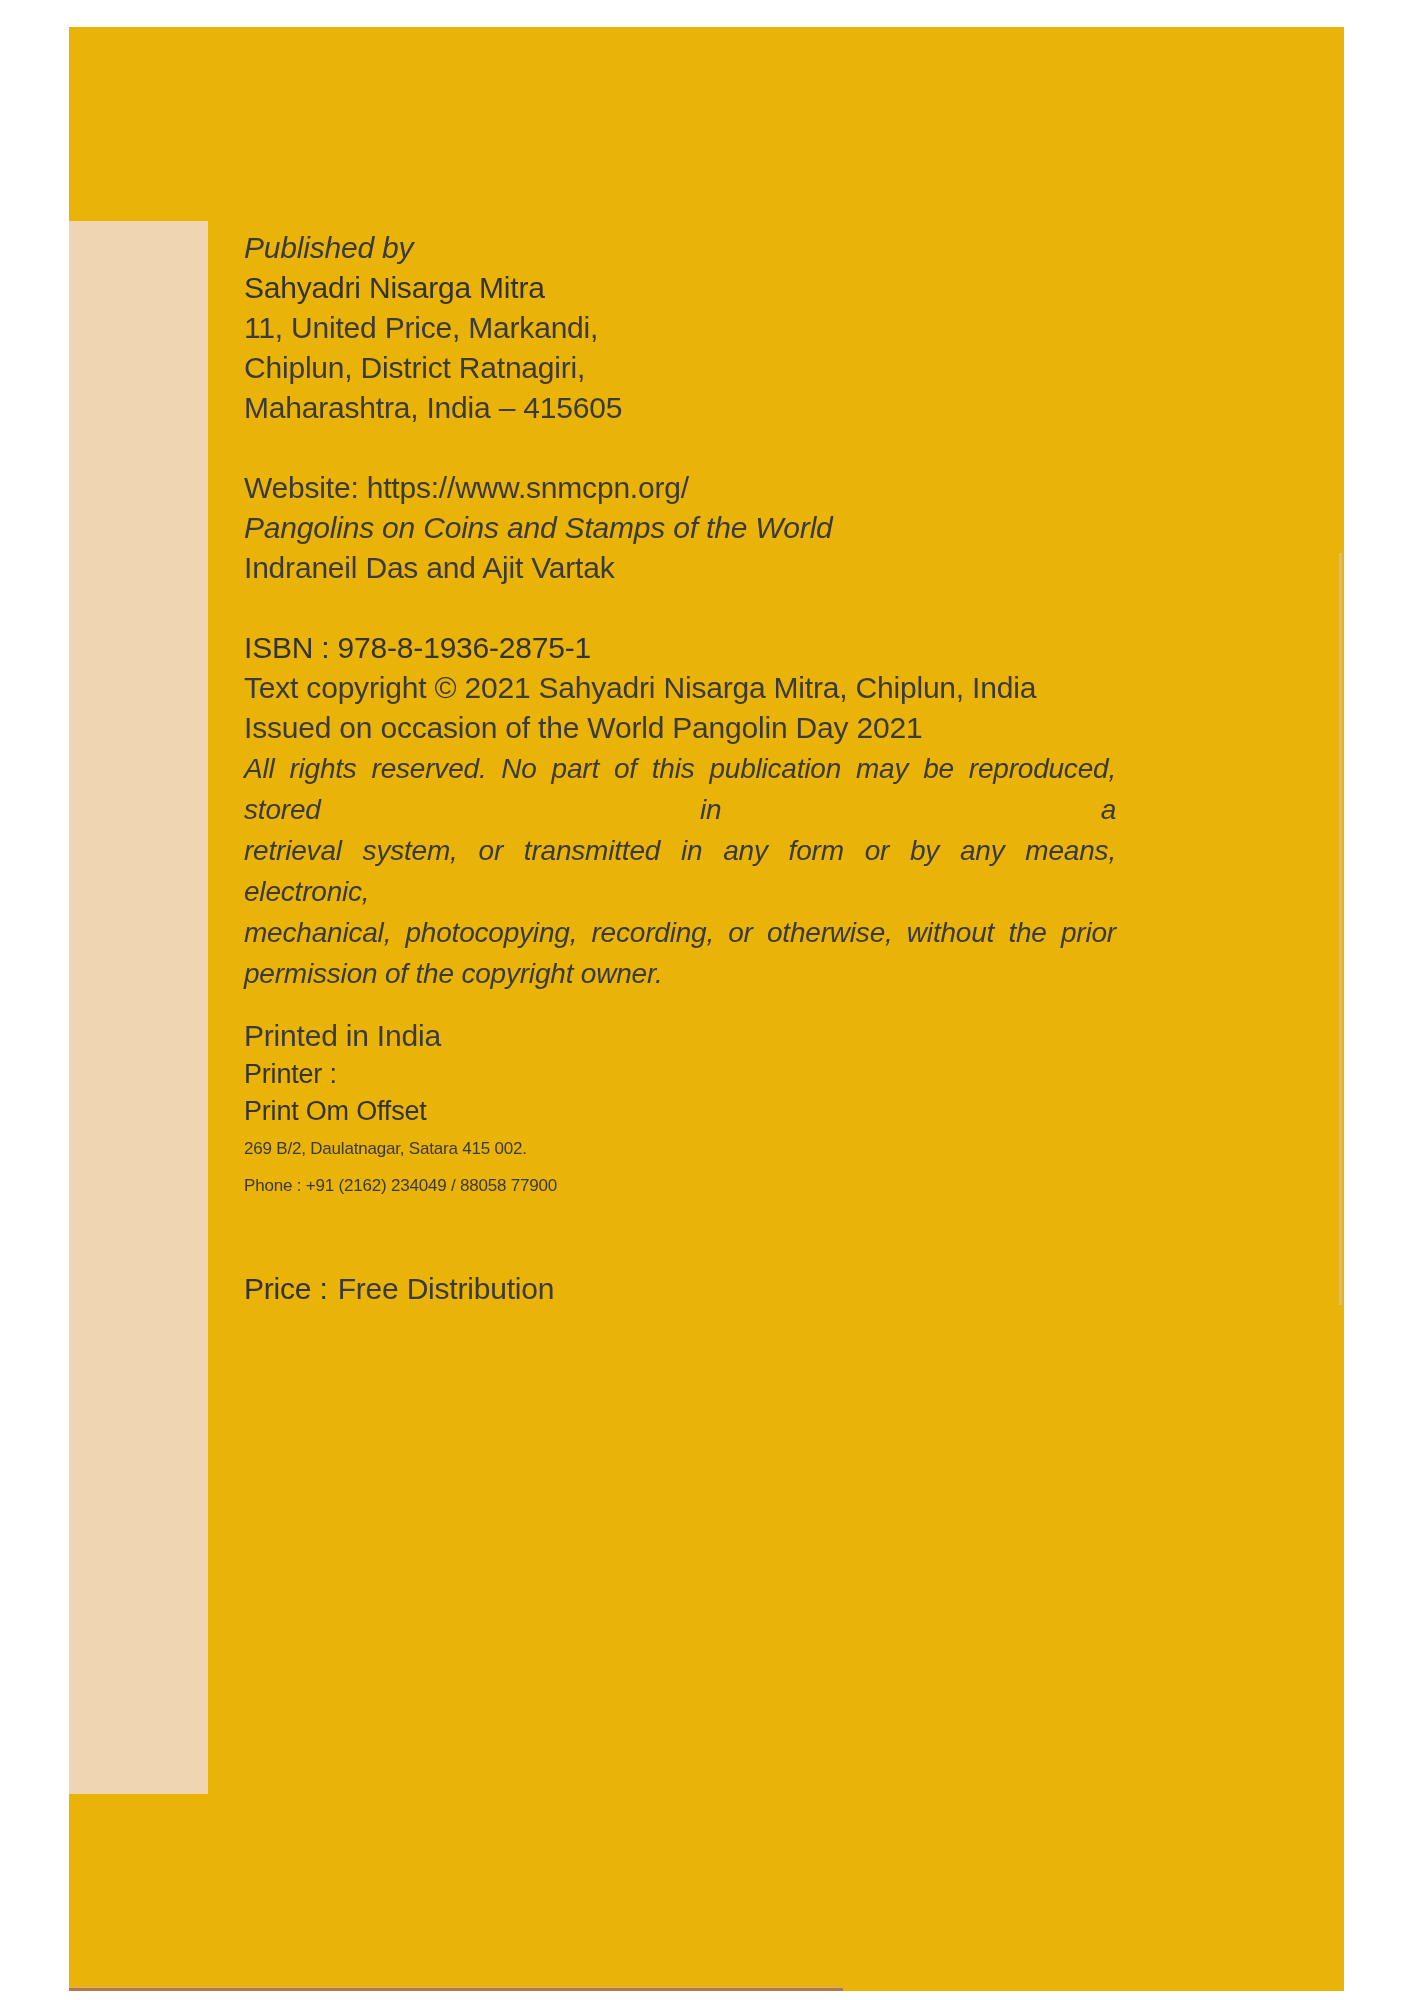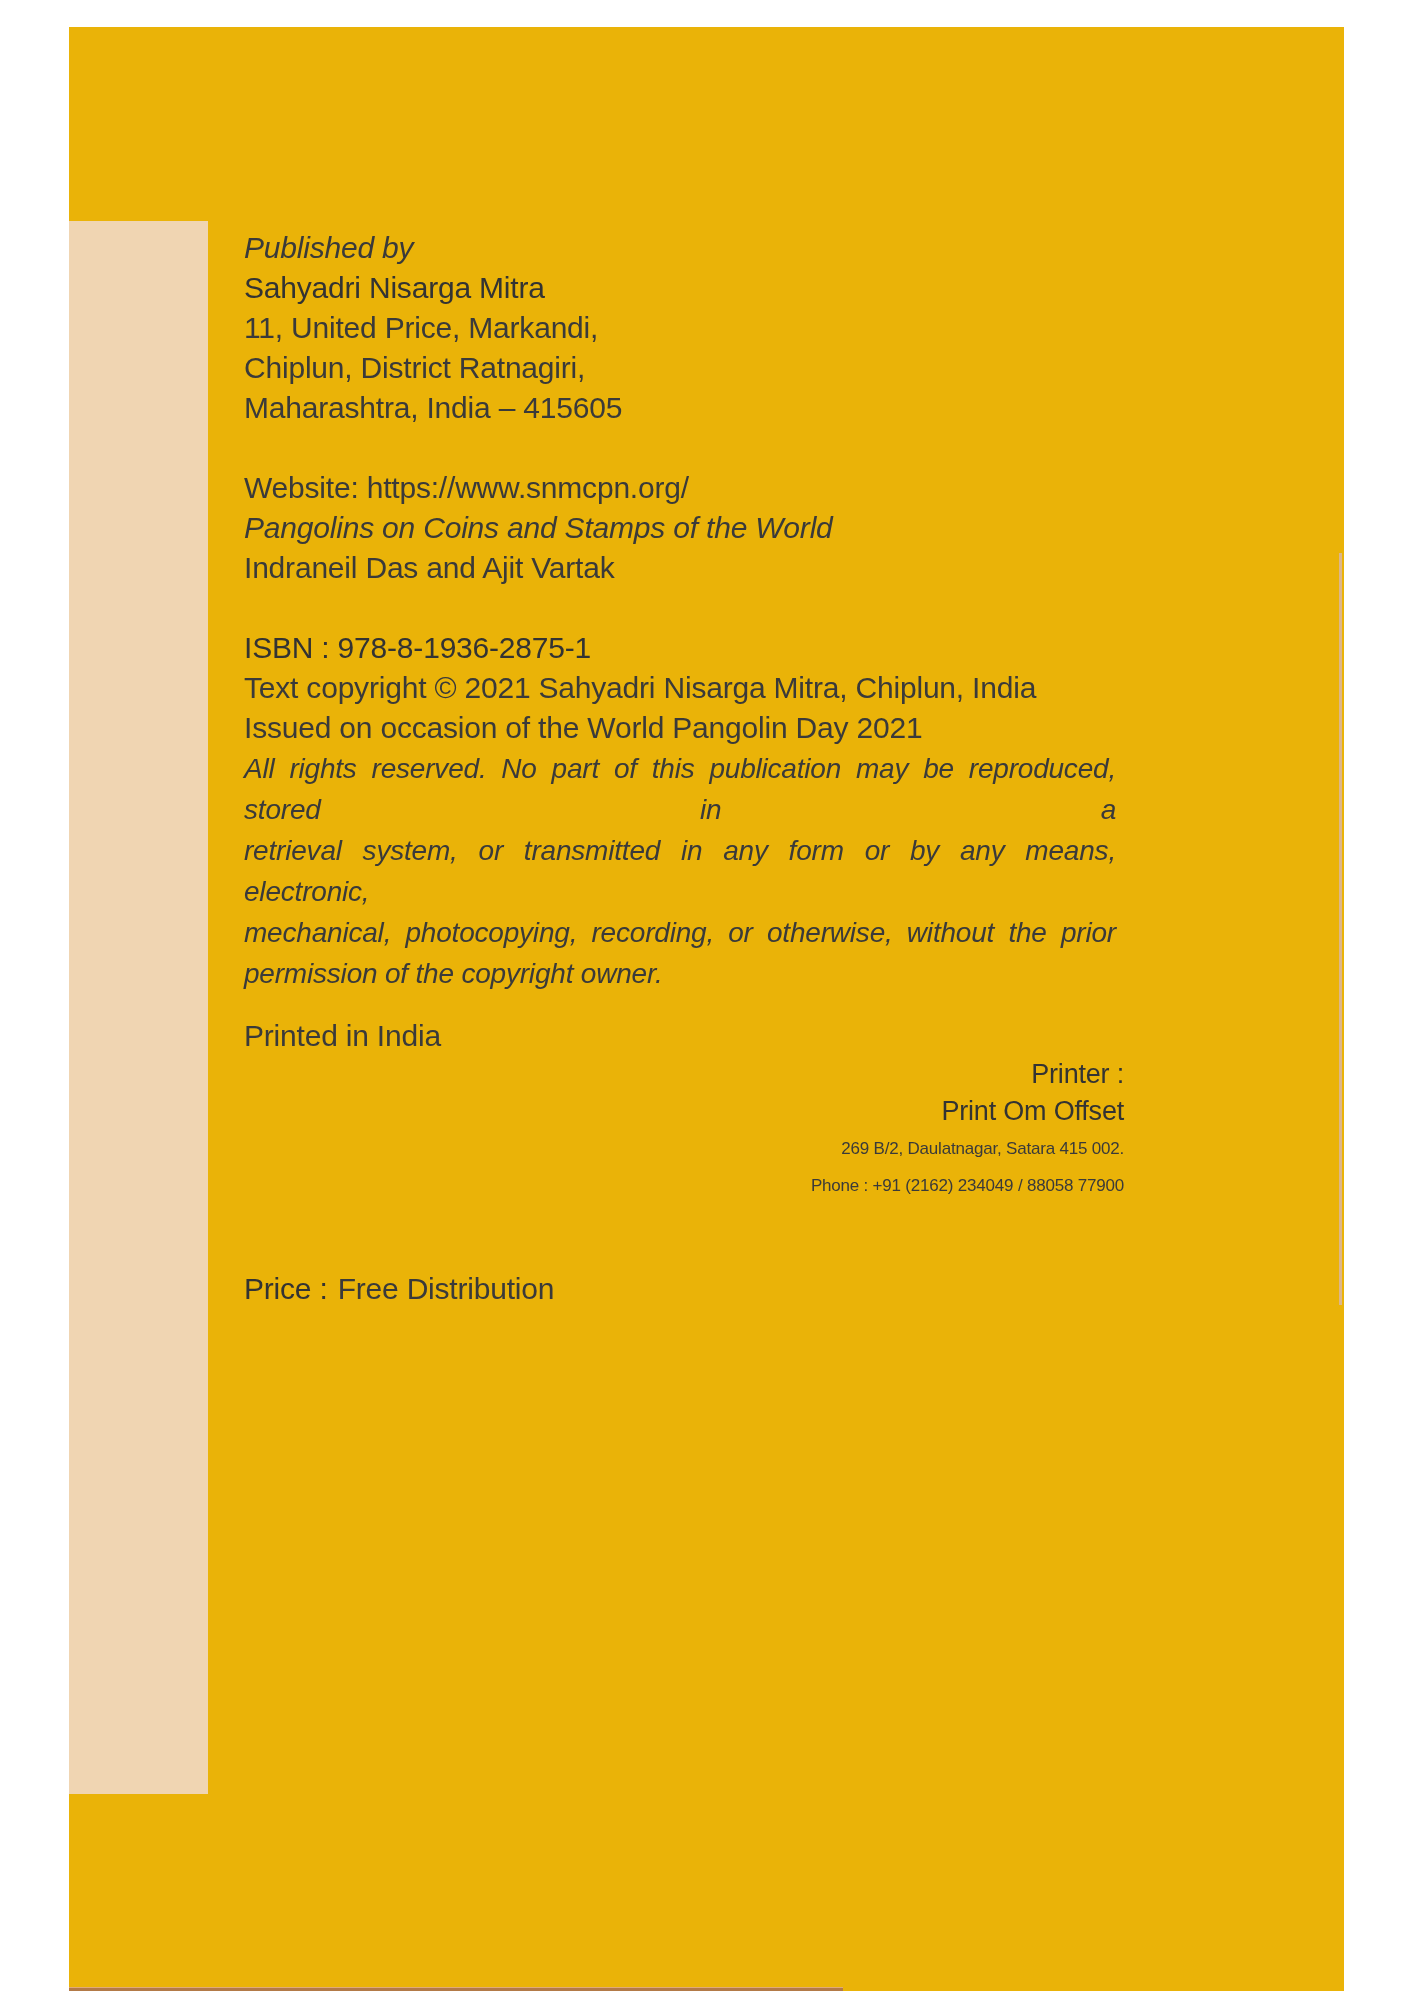--- a/index.html
+++ b/index.html
@@ -71,21 +71,21 @@
     line-height: 41px;
     letter-spacing: -0.2px;
   }
   .rights .just {
     text-align: justify;
     text-align-last: justify;
   }
 
   .printed-in { margin-bottom: 38px; }
 
-  .printer { margin-bottom: 65px; text-align: right; }
+  .printer { margin-bottom: 65px; }
   .sline {
     font-size: 17px;
     line-height: 37px;
     letter-spacing: -0.2px;
   }
   .sline.hd { font-size: 27px; }
 
   .price-blk { margin-bottom: 45px; }
   .price-label { margin-right: 10px; }
 

